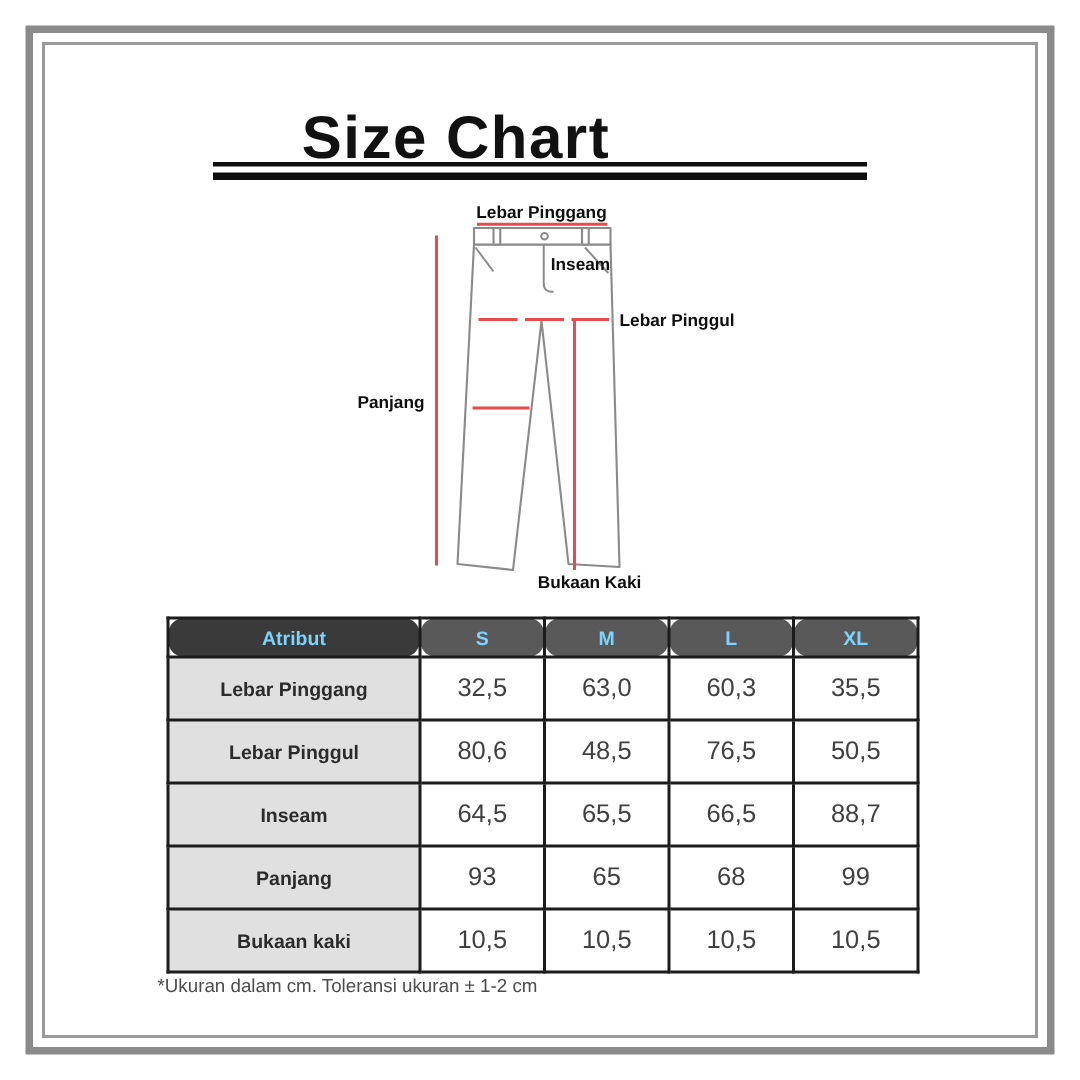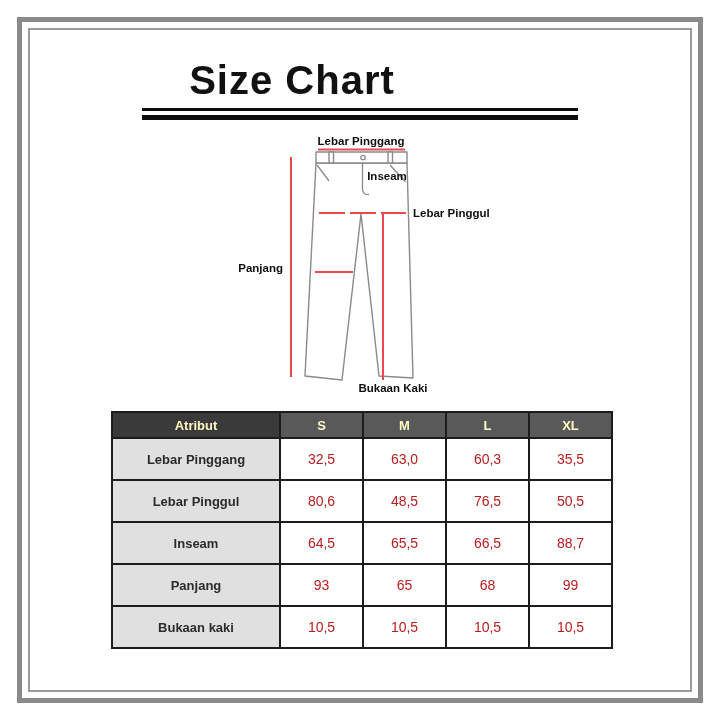--- a/index.html
+++ b/index.html
@@ -10,39 +10,39 @@
   .frame-outer{
     position:absolute;left:17px;top:17px;right:17px;bottom:17px;
     border:5px solid #8a8a8a;pointer-events:none;
   }
   .frame-inner{
     position:absolute;left:28px;top:28px;right:28px;bottom:28px;
     border:2px solid #9a9a9a;pointer-events:none;
   }
   .title{
     position:absolute;left:0;top:58px;width:584px;text-align:center;
-    font-size:40px;font-weight:bold;color:#111;letter-spacing:1px;margin:0;
+    font-size:40px;font-weight:bold;color:#111;letter-spacing:1px;margin:12px;
   }
   .rule-thin{
     position:absolute;left:142px;top:108px;width:436px;height:3px;background:#0d0d0d;
   }
   .rule-thick{
     position:absolute;left:142px;top:115px;width:436px;height:5px;background:#0d0d0d;
   }
   .diagram{position:absolute;left:120px;top:128px;}
   .size-table{
     position:absolute;left:111px;top:411px;
     border-collapse:collapse;table-layout:fixed;width:497px;
     font-family:"Liberation Sans", sans-serif;
   }
   .size-table th,.size-table td{
     border:2px solid #1c1c1c;text-align:center;padding:0;
   }
-  .size-table th{height:24px;font-size:13px;font-weight:bold;color:#fef9c3;}
-  .size-table td{height:40px;font-size:14px;color:#b91c1c;background:#fff;}
+  .size-table th{height:24px;font-size:13px;font-weight:bold;color:#7dd3fc;border-radius:11px;}
+  .size-table td{height:40px;font-size:17px;color:#404040;background:#fff;}
   .size-table td.attr{
     background:var(--attr-col-bg,#e0e0e0);font-weight:bold;font-size:13px;color:#2b2b2b;
   }
   .size-table th.attr-h{background:var(--header-attr-bg,#3a3a3a);width:166px;}
   .size-table th.size-h{background:var(--header-size-bg,#595959);width:81px;}
   .footnote{
     position:absolute;left:105px;top:650px;font-size:12.5px;color:#4c4c4c;
   }
   .pants-outline{fill:#fff;stroke:#8a8a8a;stroke-width:1.4;stroke-linejoin:round;}
   .pants-detail{fill:none;stroke:#8a8a8a;stroke-width:1.3;}
@@ -127,14 +127,15 @@
       <tr>
         <td class="attr">Bukaan kaki</td>
         <td>10,5</td>
         <td>10,5</td>
         <td>10,5</td>
         <td>10,5</td>
       </tr>
     </tbody>
   </table>
 
+  <div class="footnote">*Ukuran dalam cm. Toleransi ukuran ± 1-2 cm</div>
 
 </div>
 
 </body></html>

